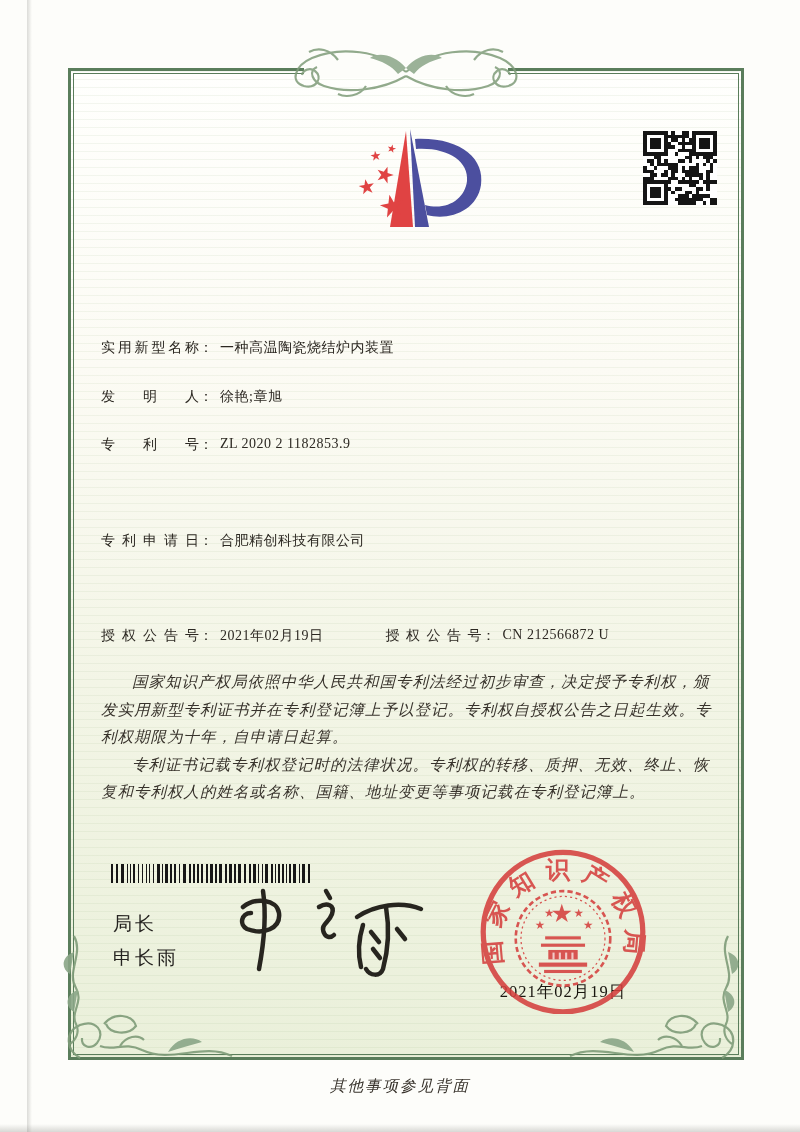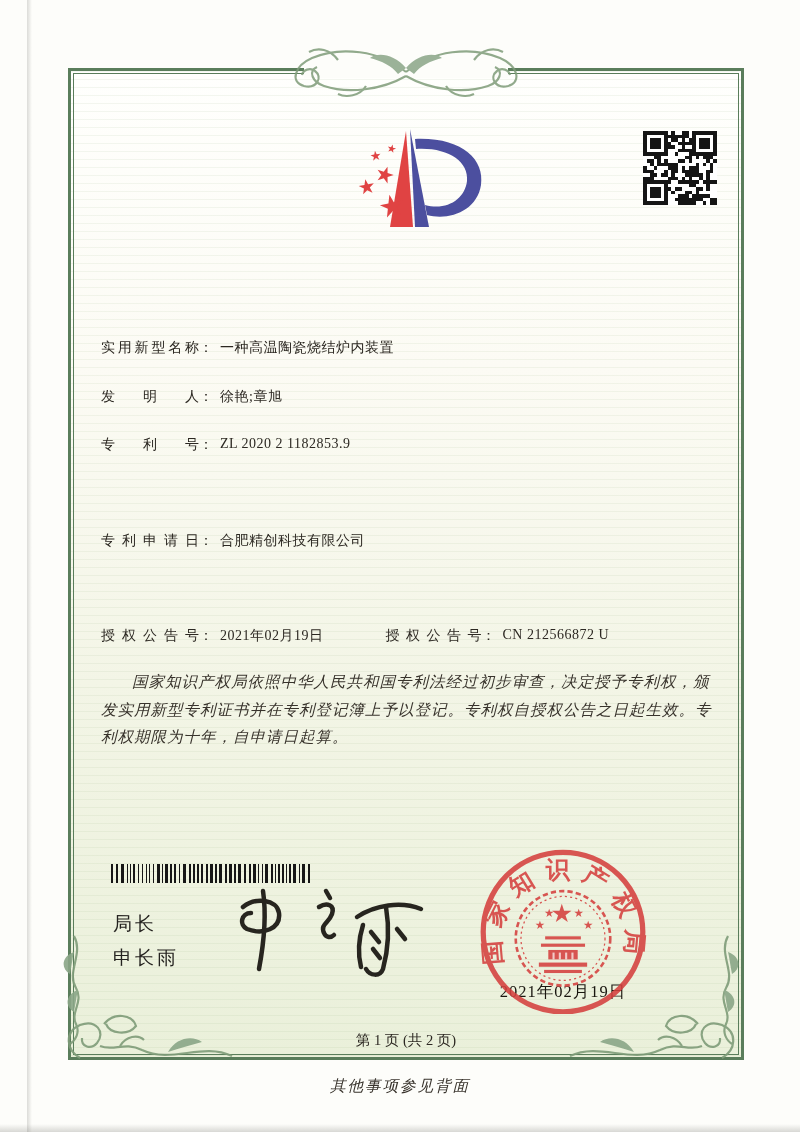--- a/index.html
+++ b/index.html
@@ -355,20 +355,21 @@
   </div>
   <div class="abs frow" style="top:461px">
     <span class="flabel">专利申请日</span><span class="fcolon">：</span><span class="fvalue">合肥精创科技有限公司</span>
   </div>
   <div class="abs frow" style="top:556px">
     <span class="flabel">授权公告号</span><span class="fcolon">：</span><span class="fvalue">2021年02月19日</span><span class="flabel2 col2">授权公告号</span><span class="fcolon">：</span><span class="fvalue">CN 212566872 U</span>
   </div>
 
   <div class="abs paras">
     <p>国家知识产权局依照中华人民共和国专利法经过初步审查，决定授予专利权，颁发实用新型专利证书并在专利登记簿上予以登记。专利权自授权公告之日起生效。专利权期限为十年，自申请日起算。</p>
+    <p>专利证书记载专利权登记时的法律状况。专利权的转移、质押、无效、终止、恢复和专利权人的姓名或名称、国籍、地址变更等事项记载在专利登记簿上。</p>
   </div>
 
   <div class="abs barcode" id="barcode">
       <div style="width: 3px; margin-right: 3px;"></div>
       <div style="width: 2px; margin-right: 3px;"></div>
       <div style="width: 3px; margin-right: 3px;"></div>
       <div style="width: 2px; margin-right: 2px;"></div>
       <div style="width: 1px; margin-right: 2px;"></div>
       <div style="width: 2px; margin-right: 3px;"></div>
       <div style="width: 2px; margin-right: 3px;"></div>
@@ -454,21 +455,20 @@
       <rect x="76" y="101.5" width="2" height="6.5" fill="#fff" opacity=".7"></rect>
       <rect x="82" y="101.5" width="2" height="6.5" fill="#fff" opacity=".7"></rect>
       <rect x="88" y="101.5" width="2" height="6.5" fill="#fff" opacity=".7"></rect>
       <rect x="57" y="111" width="46" height="4"></rect>
       <rect x="62" y="118" width="36" height="3"></rect>
     </g>
   </svg>
 
   <div class="abs seal-date">2021年02月19日</div>
 
-  <div class="abs pagenum">第 1 页 (共 2 页)</div>
 </div>
 
 <svg class="orn orn-top" width="260" height="64" viewBox="0 0 260 64">
   <rect x="28" y="20" width="204" height="16" fill="#fdfdfa"></rect>
   <g id="lhalf" fill="none" stroke="#7f9c79" stroke-width="2.2" opacity=".85">
     <path d="M130,30 C104,8 64,4 36,16 C18,24 14,40 28,44 C41,47 47,35 39,29 C34,25 27,28 26,33"></path>
     <path d="M130,34 C106,48 72,52 48,44 C36,40 32,29 41,25"></path>
     <path d="M62,18 C54,7 42,5 33,10"></path>
     <path d="M90,44 C84,54 70,56 62,52"></path>
     <path d="M130,26 C118,12 102,10 94,16 C106,19 116,24 122,32 Z" fill="#8aa687" stroke="none"></path>

